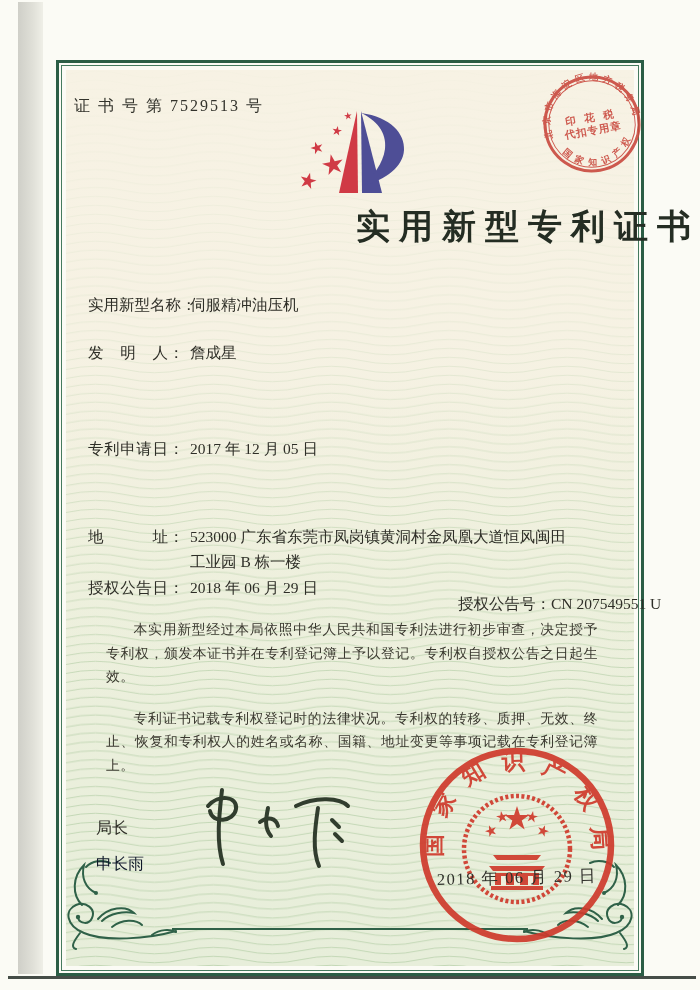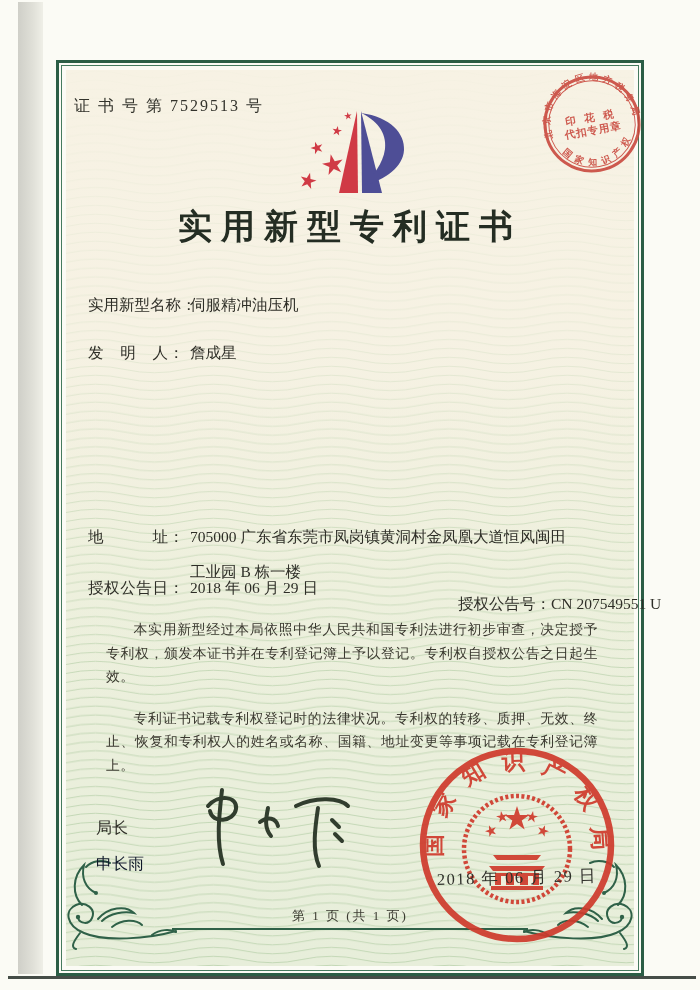--- a/index.html
+++ b/index.html
@@ -20,26 +20,26 @@
     border:3px solid #2b5d45;box-sizing:border-box;z-index:1;background:transparent;}
   .frame-inner{position:absolute;inset:2px;border:1px solid #457a5e;}
   .panel{position:absolute;inset:4px;
     background:linear-gradient(180deg,#f7f2e2 0%,#f4f1e1 30%,#edf0dd 58%,#e7eeda 100%);}
   .waves{position:absolute;inset:0;width:100%;height:100%;}
   .fade{position:absolute;inset:0;
     background:linear-gradient(180deg,rgba(247,242,228,.96) 0%,rgba(247,242,228,.7) 28%,rgba(240,240,222,.25) 52%,rgba(235,240,220,0) 72%);}
 
   
   .cert-no{position:absolute;left:74px;top:96px;font-size:16px;letter-spacing:2px;color:#33332c;z-index:5;}
-  .title{position:absolute;left:0;top:204px;width:700px;text-align:center;
+  .title{position:absolute;left:0;top:204px;width:700px;text-align:right;
     font-size:34px;font-weight:700;letter-spacing:9px;color:#242d23;z-index:5;}
   .row{position:absolute;left:88px;font-size:15.5px;color:#2e2e27;white-space:nowrap;z-index:5;}
   .lbl{display:inline-block;width:96px;text-align:justify;text-align-last:justify;}
   .val{margin-left:6px;}
-  .addr2{position:absolute;left:190px;top:552px;font-size:15.5px;color:#2e2e27;z-index:5;margin-top:10px;}
+  .addr2{position:absolute;left:190px;top:552px;font-size:15.5px;color:#2e2e27;z-index:5;}
   .grant-right{position:absolute;left:370px;top:16px;}
   .paras{position:absolute;left:88px;top:600px;width:528px;z-index:5;}
   .paras p{margin:18px;font-size:13.8px;line-height:23.5px;text-indent:2em;
     text-align:justify;color:#3a382f;letter-spacing:.4px;}
   .director-title{position:absolute;left:96px;top:818px;font-size:16px;color:#2c2c25;z-index:5;}
   .director-name{position:absolute;left:96px;top:854px;font-size:16px;color:#0f172a;z-index:5;}
   .signature{position:absolute;left:198px;top:776px;z-index:6;}
   .seal{position:absolute;left:417px;top:745px;z-index:7;opacity:.92;}
   .tax-stamp{position:absolute;left:540px;top:72px;z-index:7;opacity:.88;}
   .footer{position:absolute;left:0;top:907px;width:700px;text-align:center;
@@ -89,22 +89,25 @@
   </svg>
 
   <div class="title">实用新型专利证书</div>
 
   <div class="row" style="top:295px">
     <span class="lbl">实用新型名称：</span><span class="val">伺服精冲油压机</span>
   </div>
   <div class="row" style="top:343px">
     <span class="lbl">发　明　人：</span><span class="val">詹成星</span>
   </div>
+  <div class="row" style="top:439px">
+    <span class="lbl">专利申请日：</span><span class="val">2017 年 12 月 05 日</span>
+  </div>
   <div class="row" style="top:527px">
-    <span class="lbl">地　　　址：</span><span class="val">705000 广东省东莞市凤岗镇黄洞村金凤凰大道恒风闽田</span>
+    <span class="lbl">地　　　址：</span><span class="val">523000 广东省东莞市凤岗镇黄洞村金凤凰大道恒风闽田</span>
   </div>
   <div class="addr2">工业园 B 栋一楼</div>
   <div class="row" style="top:578px">
     <span class="lbl">授权公告日：</span><span class="val">2018 年 06 月 29 日</span>
     <span class="grant-right"><span>授权公告号：</span><span>CN 207549551 U</span></span>
   </div>
 
   <div class="paras">
     <p>本实用新型经过本局依照中华人民共和国专利法进行初步审查，决定授予专利权，颁发本证书并在专利登记簿上予以登记。专利权自授权公告之日起生效。</p>
     <p>专利证书记载专利权登记时的法律状况。专利权的转移、质押、无效、终止、恢复和专利权人的姓名或名称、国籍、地址变更等事项记载在专利登记簿上。</p>
@@ -190,15 +193,14 @@
       <path d="M46,64 C56,52 74,50 82,58 C72,56 58,58 50,66"></path>
       <path d="M60,72 C70,64 84,64 90,70"></path>
       <path d="M100,80 C108,74 118,74 124,77"></path>
       <path d="M28,78 C22,86 18,92 24,94"></path>
     </g>
     <circle cx="26" cy="62" r="2.2" fill="#2f6148"></circle>
     <circle cx="44" cy="38" r="2" fill="#2f6148"></circle>
   </svg>
   <div class="flourish-line"></div>
 
-  <div class="footer">第 1 页 (共 1 页)</div>
 
 </div>
 
 </body></html>

